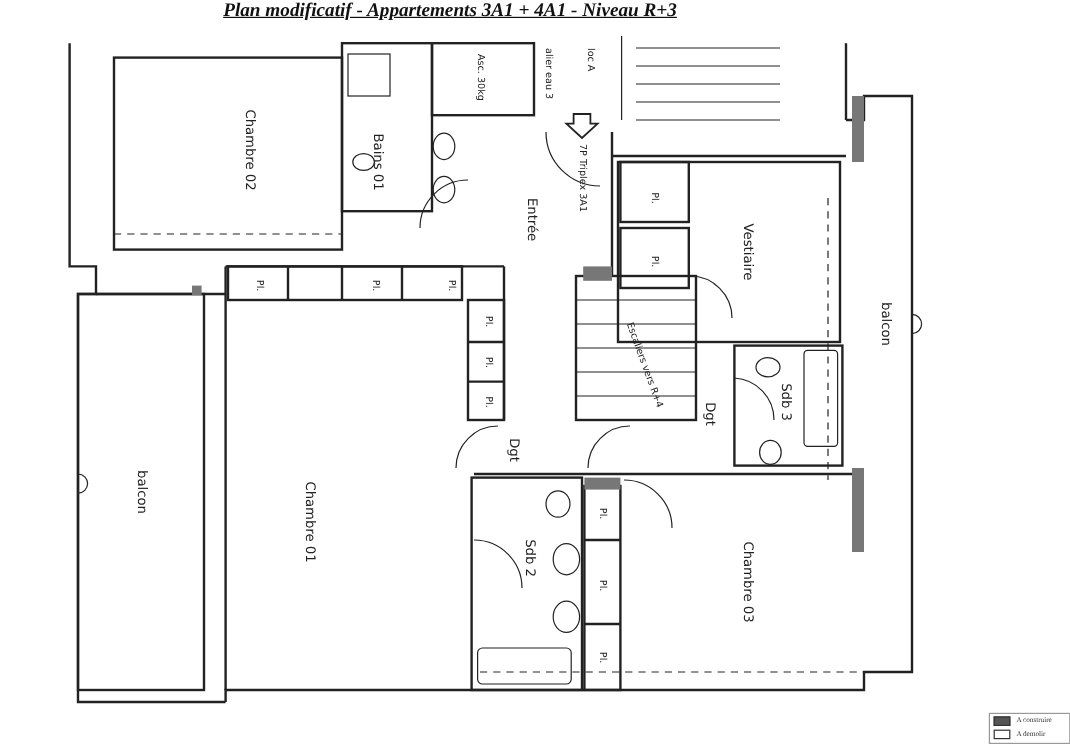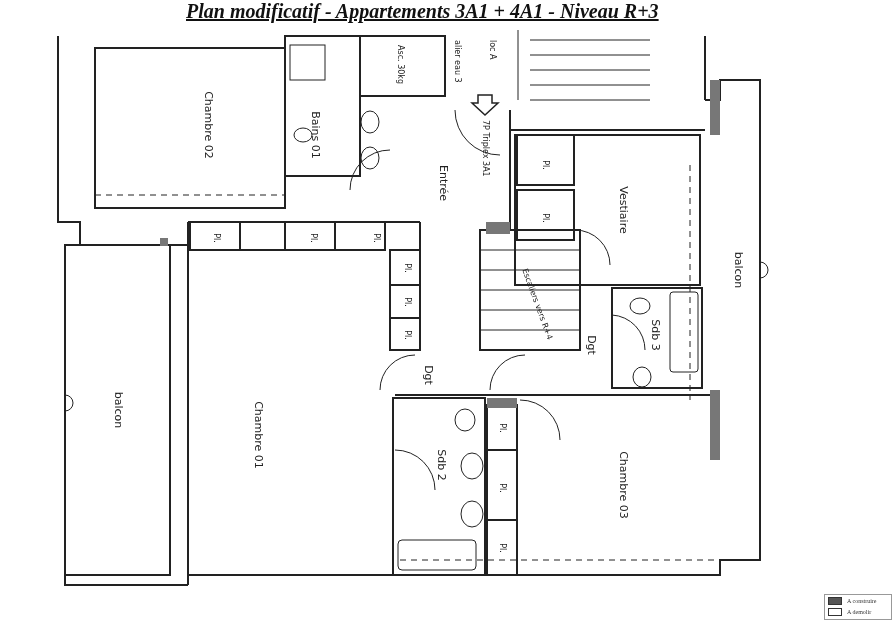--- a/index.html
+++ b/index.html
@@ -1,17 +1,17 @@
 <!DOCTYPE html>
 <html><head>
 <meta charset="utf-8">
 <style>
   html,body{margin:0;padding:0;background:#fff;}
   body{width:892px;height:621px;position:relative;overflow:hidden;font-family:"Liberation Sans",sans-serif;}
-  .title{position:absolute;left:186px;top:0;font-family:"Liberation Serif",serif;font-style:italic;font-weight:bold;font-size:20px;color:#111;text-decoration:underline;white-space:nowrap;}
+  .title{position:absolute;left:186px;top:0;font-family:"Liberation Serif",serif;font-style:italic;font-weight:bold;font-size:16px;color:#111;text-decoration:underline;white-space:nowrap;}
   svg{position:absolute;left:0;top:0;}
   .lbl{font-family:"DejaVu Sans",sans-serif;font-size:11px;fill:#222;}
   .pl{font-family:"DejaVu Sans",sans-serif;font-size:8px;fill:#222;}
   .legend{position:absolute;left:824px;top:594px;width:66px;height:24px;border:1px solid #999;font-size:6px;font-family:"Liberation Serif",serif;color:#333;}
   .legend .row{display:flex;align-items:center;height:11px;padding-left:3px;}
   .legend .sw{width:12px;height:6px;border:1px solid #333;margin-right:5px;}
 </style>
 </head>
 <body>
 

